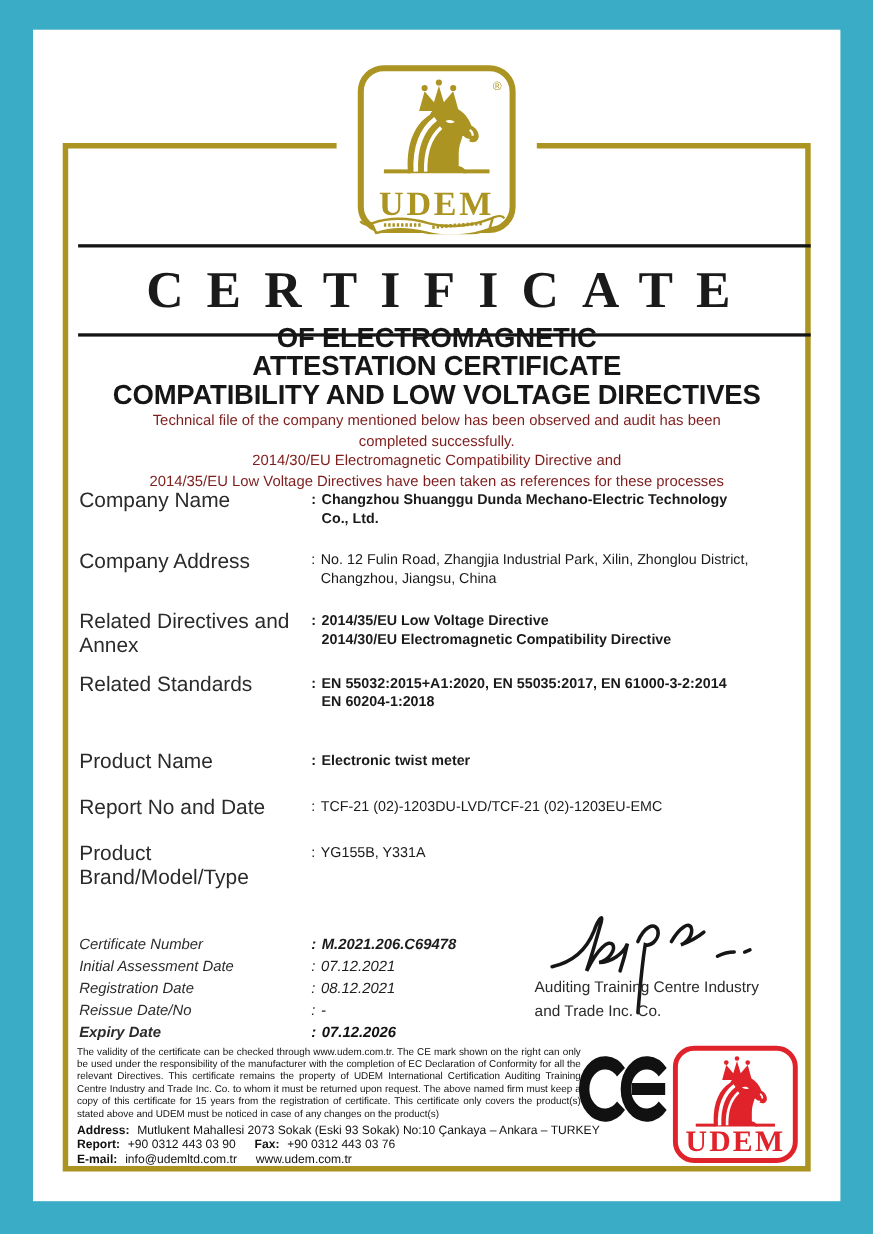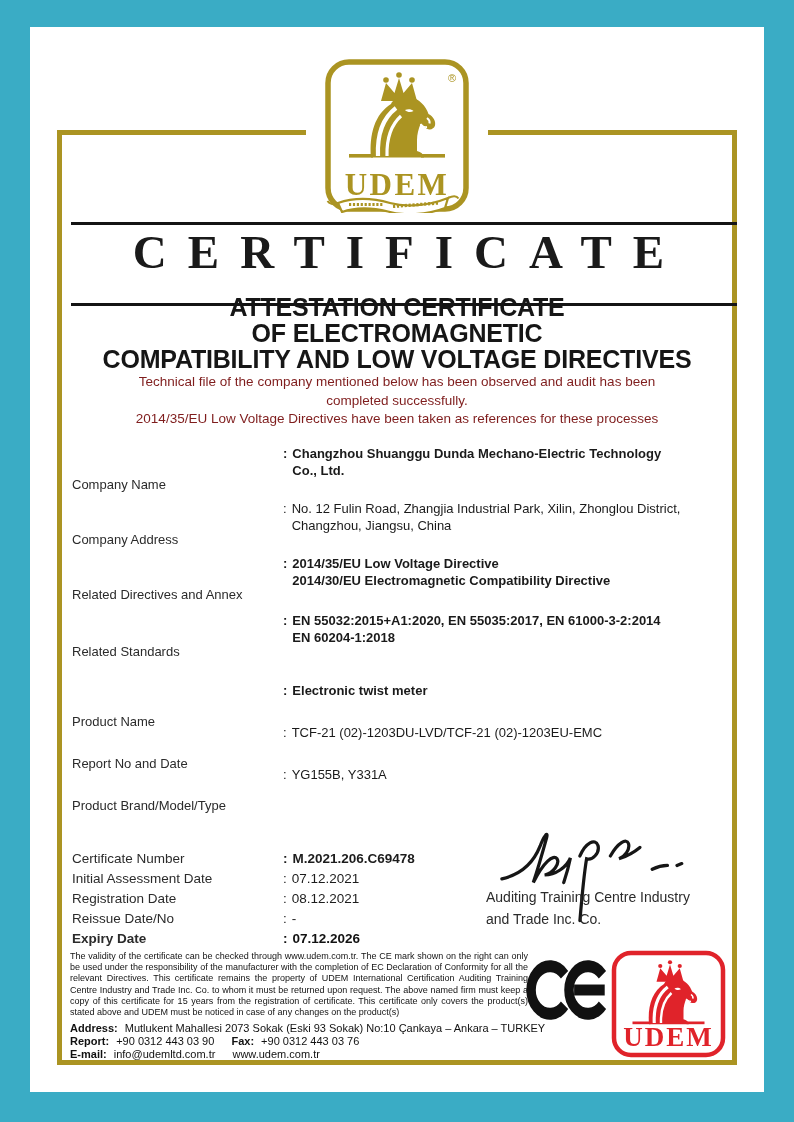--- a/index.html
+++ b/index.html
@@ -5,35 +5,35 @@
   html,body{margin:0;padding:0;background:#e8e8e8;}
   .page{position:relative;width:794px;height:1122px;background:#3aacc5;
         font-family:"Liberation Sans",sans-serif;color:#1c1c1c;overflow:hidden;margin:0 auto;}
   .sheet{position:absolute;left:30px;top:27px;right:30px;bottom:30px;background:#ffffff;}
   .gold-frame{position:absolute;left:57px;top:130px;width:680px;height:935px;
         border:5px solid #ab9422;box-sizing:border-box;z-index:1;}
   .top-logo{position:absolute;top:53px;left:50%;transform:translateX(-50%);
         background:#fff;padding:0 18px;z-index:3;color:#ab9422;line-height:0;}
   .title-block{position:absolute;left:71px;right:57px;top:222px;height:84px;z-index:2;
         border-top:3px solid #141414;border-bottom:3px solid #141414;box-sizing:border-box;
-        display:flex;justify-content:center;}
+        display:flex;align-items:center;justify-content:center;}
   .title-text{font-family:"Liberation Serif",serif;font-weight:700;font-size:47px;
         letter-spacing:21px;text-indent:10px;color:#1a1a1a;white-space:nowrap;}
   .subtitle{position:absolute;top:294px;left:0;right:0;text-align:center;z-index:2;
         font-weight:700;font-size:25px;line-height:26px;color:#161616;letter-spacing:-0.2px;}
   .intro{position:absolute;top:373px;left:0;right:0;text-align:center;z-index:2;
         font-size:13.5px;line-height:18.5px;color:#7f1d1d;}
   .frow{position:absolute;left:72px;right:50px;display:flex;align-items:flex-start;z-index:2;}
-  .frow .lbl{flex:0 0 211px;font-size:13px;color:#2b2b2b;margin-top:32px;}
+  .frow .lbl{flex:0 0 211px;font-size:19px;color:#2b2b2b;}
   .frow .val{display:flex;font-size:13px;line-height:17px;color:#1a1a1a;}
   .frow .colon{margin-right:5px;}
   .vlines span{display:block;}
   .bold .val{font-weight:700;}
   .r1{top:445px}.r2{top:500px}.r3{top:555px}.r4{top:612px}.r5{top:682px}.r6{top:724px}.r7{top:766px}
-  .crow{position:absolute;left:72px;display:flex;z-index:2;font-size:13.5px;}
+  .crow{position:absolute;left:72px;display:flex;z-index:2;font-size:13.5px;font-style:italic;}
   .crow .lbl{flex:0 0 211px;color:#2b2b2b;}
   .crow .colon{margin-right:5px;}
   .c1{top:851px}.c2{top:871px}.c3{top:891px}.c4{top:911px}.c5{top:931px}
   .crow.bold-row{font-weight:700;color:#111;}
   .vb{font-weight:700;}
   .sig-svg{position:absolute;left:498px;top:816px;z-index:2;}
   .sig-org{position:absolute;left:486px;top:887px;font-size:14px;line-height:21.5px;color:#2b2b2b;z-index:2;}
   .fine-print{position:absolute;left:70px;top:951px;width:458px;z-index:2;
         font-size:9px;line-height:11.2px;text-align:justify;color:#131313;}
   .ce{position:absolute;left:526px;top:958px;z-index:2;color:#111;line-height:0;}
@@ -81,28 +81,29 @@
       <path d="M14 150 C9 152 5 150.5 3.5 148 M124 145 C129 142.5 133 143 134.5 145.5" fill="none" stroke="currentColor" stroke-width="2"></path>
       <path d="M25 151.5 L60 151.5 M69 153.5 L115 150" stroke="currentColor" stroke-width="3.2" stroke-dasharray="2.2 1.7" fill="none"></path>
     </svg>
   </div>
 
   <div class="title-block">
     <div class="title-text">CERTIFICATE</div>
   </div>
 
   <div class="subtitle">
+    <div>OF ELECTROMAGNETIC</div>
     <div>ATTESTATION CERTIFICATE</div>
-    <div>OF ELECTROMAGNETIC</div>
     <div>COMPATIBILITY AND LOW VOLTAGE DIRECTIVES</div>
   </div>
 
   <div class="intro">
     <div>Technical file of the company mentioned below has been observed and audit has been</div>
     <div>completed successfully.</div>
+    <div>2014/30/EU Electromagnetic Compatibility Directive and</div>
     <div>2014/35/EU Low Voltage Directives have been taken as references for these processes</div>
   </div>
 
   <div class="frow bold r1">
     <div class="lbl">Company Name</div>
     <div class="val">
         <span class="colon">:</span>
       <span class="vlines">
         <span>Changzhou Shuanggu Dunda Mechano-Electric Technology</span>
         <span>Co., Ltd.</span>

